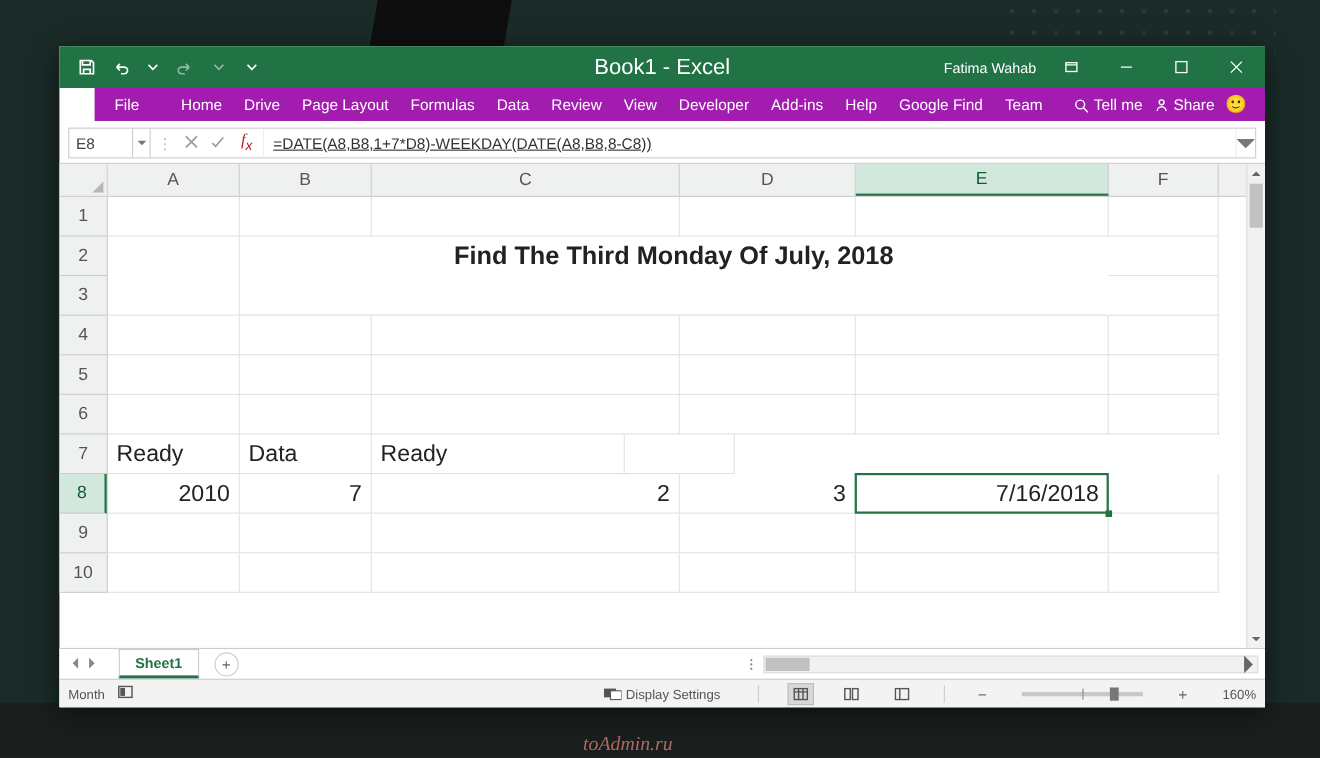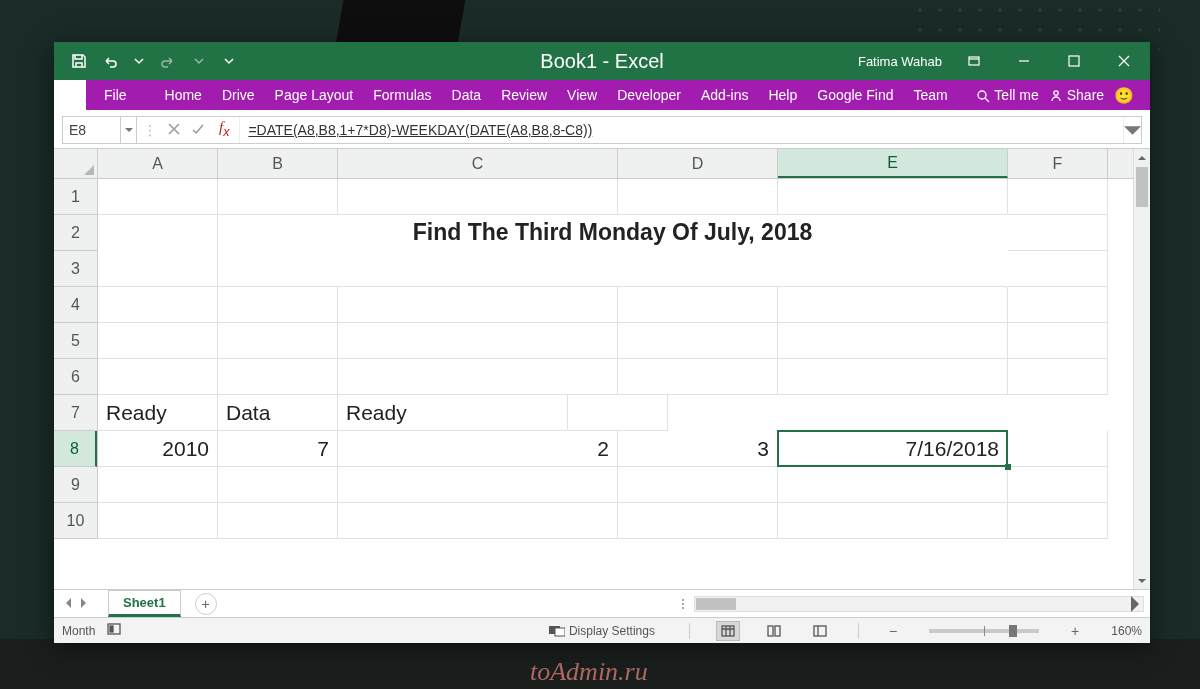--- a/index.html
+++ b/index.html
@@ -2,21 +2,21 @@
 <html><head>
 <meta charset="utf-8">
 <style>
   * { box-sizing: border-box; margin: 0; padding: 0; font-family: "Segoe UI", Arial, sans-serif; }
   body { width: 1200px; height: 689px; background: #1a2b28; position: relative; overflow: hidden; }
   
   .bg-shape { position: absolute; }
   .bg1 { top: -20px; left: 340px; width: 120px; height: 90px; background: #0e0e0e; transform: rotate(10deg); }
   .bg2 { top: 0; right: 40px; width: 250px; height: 50px; background: radial-gradient(circle, #2d574b 2px, transparent 2px); background-size: 20px 20px; opacity: .4; }
   .bg3 { bottom: 0; left: 0; width: 100%; height: 50px; background: #1a1f1e; }
-  .watermark { position: absolute; bottom: 2px; left: 530px; color: #b06a62; font-size: 26px; font-style: italic; font-family: Georgia, serif; }
+  .watermark { position: absolute; bottom: 2px; left: 530px; color: #b06a62; font-size: 18px; font-style: italic; font-family: Georgia, serif; }
   .excel-window { position: absolute; top: 42px; left: 54px; width: 1096px; height: 601px; background: #fff; box-shadow: 0 6px 24px rgba(0,0,0,.5); display: flex; flex-direction: column; }
   
   .titlebar { height: 38px; background: #217346; display: flex; align-items: center; color: #fff; font-size: 13px; position: relative; }
   .qat { display: flex; align-items: center; gap: 0; padding-left: 10px; }
   .qat-btn { width: 30px; height: 30px; display: flex; align-items: center; justify-content: center; color: #fff; }
   .qat-btn svg { width: 16px; height: 16px; stroke: #fff; fill: none; stroke-width: 1.5; }
   .qat-btn.sm svg { width: 10px; height: 10px; }
   .doc-title { position: absolute; left: 50%; transform: translateX(-50%); font-size: 20px; }
   .win-right { margin-left: auto; display: flex; align-items: center; gap: 6px; padding-right: 4px; }
   .account-name { font-size: 13px; margin-right: 4px; }

